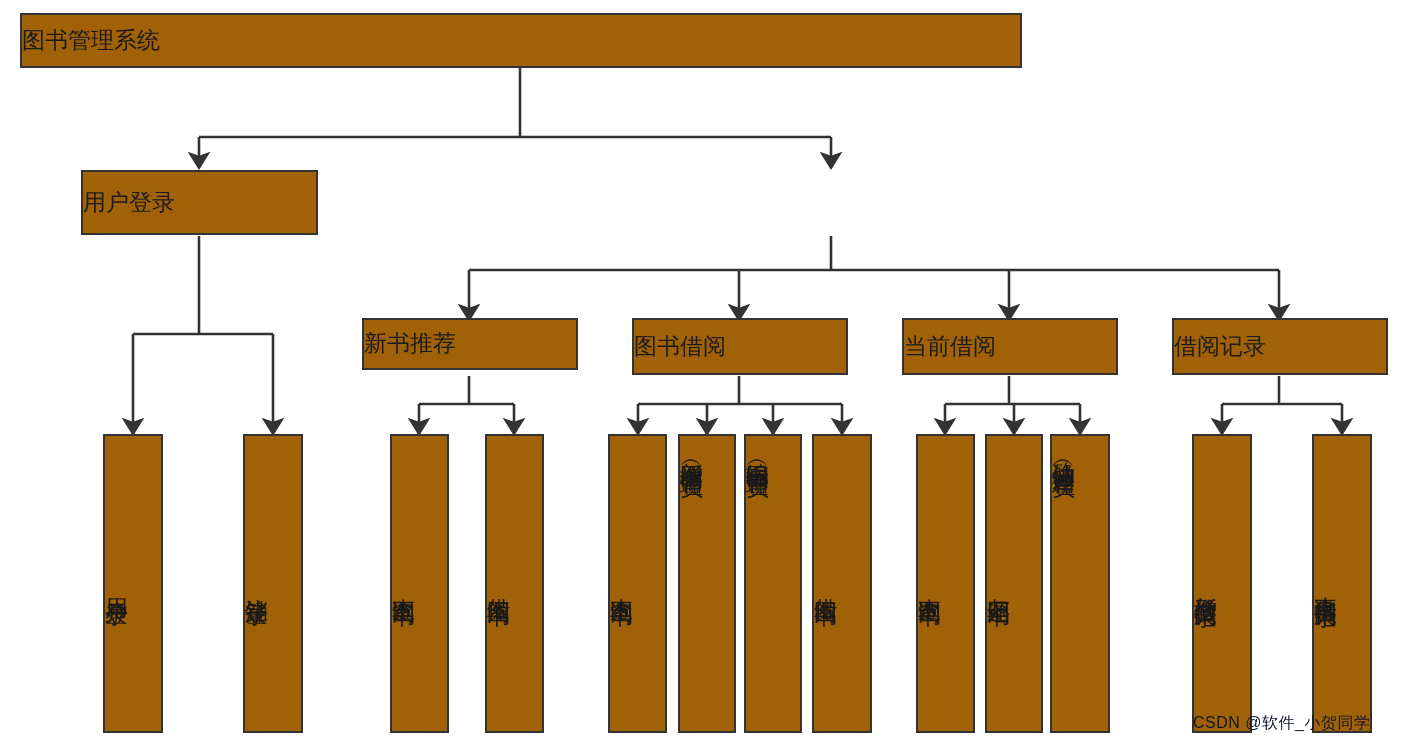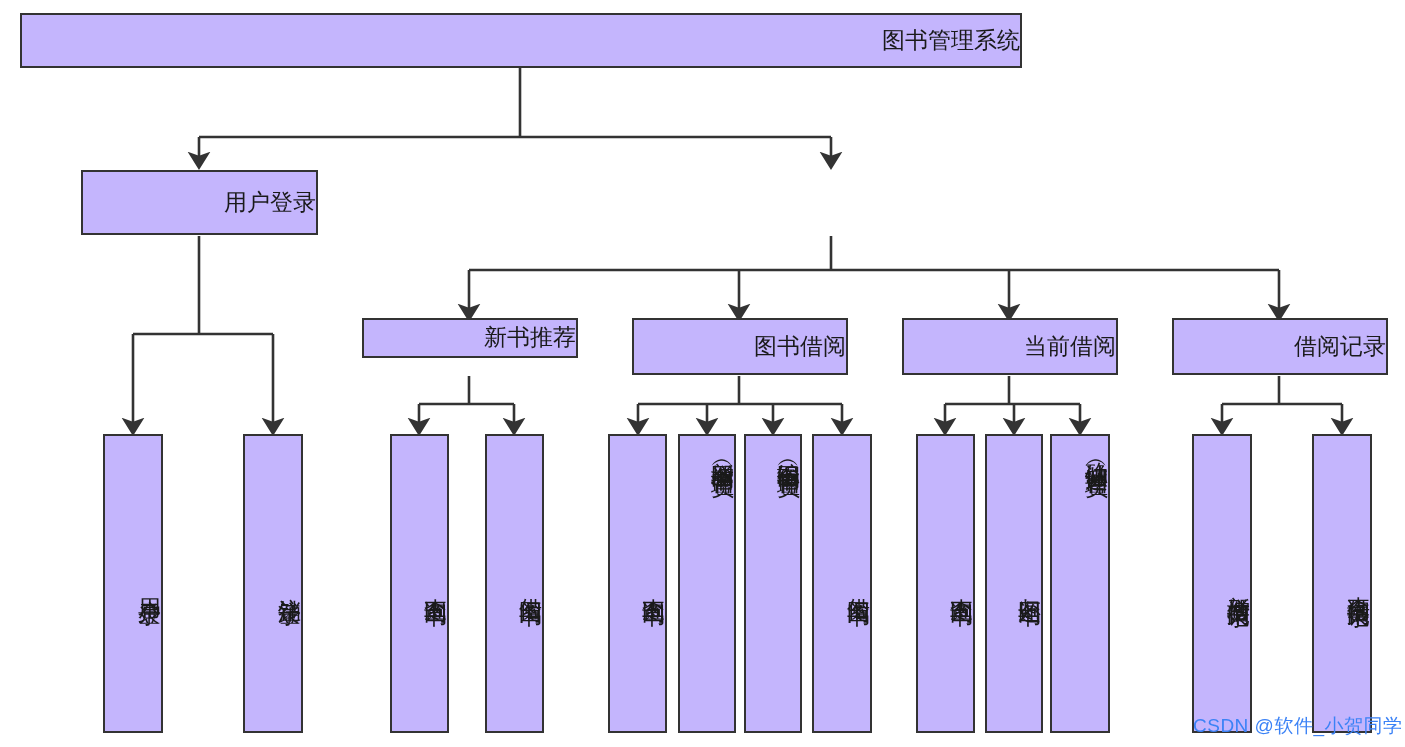--- a/index.html
+++ b/index.html
@@ -21,25 +21,25 @@
     position: absolute;
     left: 0;
     top: 0;
     width: 1405px;
     height: 747px;
     pointer-events: none;
   }
   .node {
     position: absolute;
     box-sizing: border-box;
-    background: #c4b5fd;
+    background: #a16207;
     border: 2px solid #333333;
     display: flex;
     align-items: center;
-    justify-content: flex-end;
+    justify-content: flex-start;
     color: #1a1a1a;
   }
   .node-label {
     display: block;
     text-align: center;
     line-height: 1.12;
   }
   .node.horizontal .node-label {
     writing-mode: horizontal-tb;
     font-size: 23px;
@@ -54,22 +54,22 @@
     font-size: 23px;
     letter-spacing: 2px;
     line-height: 1;
   }
   .node.vertical.centered {
     align-items: center;
     padding-top: 0;
   }
   .watermark {
     position: absolute;
-    color: #3b82f6;
-    font-size: 19px;
+    color: #0f172a;
+    font-size: 16px;
     white-space: nowrap;
     letter-spacing: 0.5px;
   }
 </style>
 </head>
 <body>
 
 <div id="canvas">
 
   <svg id="wires" viewBox="0 0 1405 747" xmlns="http://www.w3.org/2000/svg">
@@ -123,30 +123,30 @@
   </svg>
 
   <div class="node horizontal" style="left:20px; top:13px; width:1002px; height:55px;">
     <span class="node-label">图书管理系统</span>
   </div>
 
   <div class="node horizontal" style="left:81px; top:170px; width:237px; height:65px;">
     <span class="node-label">用户登录</span>
   </div>
 
-  <div class="node horizontal" style="left:362px; top:318px; width:216px; height:40px;">
+  <div class="node horizontal" style="left:362px; top:318px; width:216px; height:52px;">
     <span class="node-label">新书推荐</span>
   </div>
   <div class="node horizontal" style="left:902px; top:318px; width:216px; height:57px;">
     <span class="node-label">当前借阅</span>
   </div>
   <div class="node horizontal" style="left:632px; top:318px; width:216px; height:57px;">
     <span class="node-label">图书借阅</span>
   </div>
-  <div class="node horizontal" style="left:1172px; top:318px; width:216px; height:57px;padding-left:8px;">
+  <div class="node horizontal" style="left:1172px; top:318px; width:216px; height:57px;">
     <span class="node-label">借阅记录</span>
   </div>
 
   <div class="node vertical centered" style="left:103px; top:434px; width:60px; height:299px;">
     <span class="node-label">用户登录</span>
   </div>
   <div class="node vertical centered" style="left:243px; top:434px; width:60px; height:299px;">
     <span class="node-label">注销登录</span>
   </div>
 

